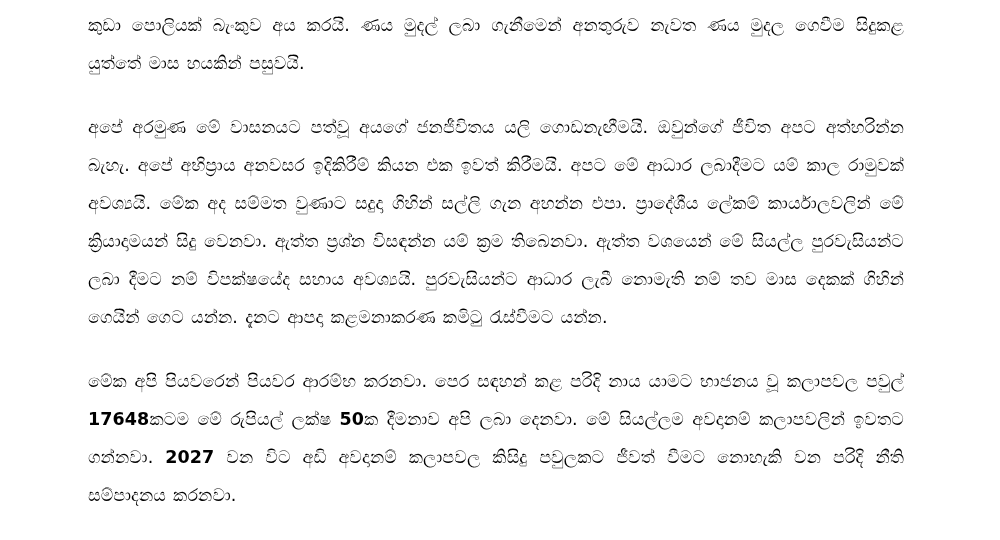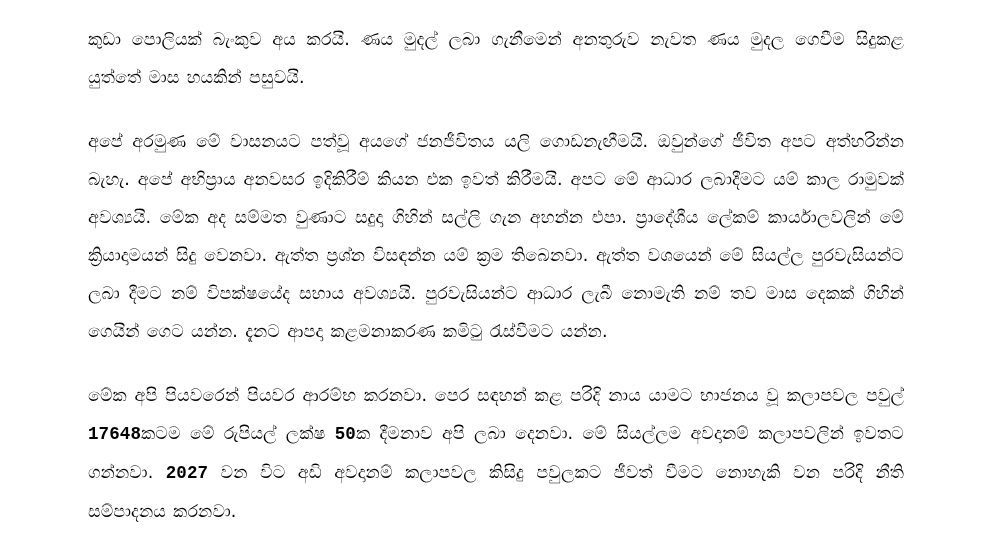--- a/index.html
+++ b/index.html
@@ -24,31 +24,30 @@
   .para {
     text-align: justify;
     text-justify: inter-word;
     font-size: 17.5px;
     line-height: 38px;
     letter-spacing: 0.1px;
     word-spacing: 1.5px;
     margin: 0;
   }
   .para.first {
-    padding-top: 20px;
+    padding-top: 6px;
   }
   .spacer {
     height: 26px;
   }
   .spacer-sm {
     height: 22px;
   }
   b, .bold {
     font-weight: bold;
-    font-family: Liberation Mono, monospace;
   }
   .clip-bottom {
     
     max-height: 52px;
     overflow: hidden;
   }
 </style>
 </head>
 <body>
 

